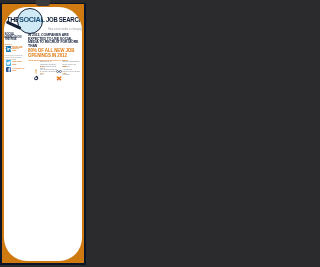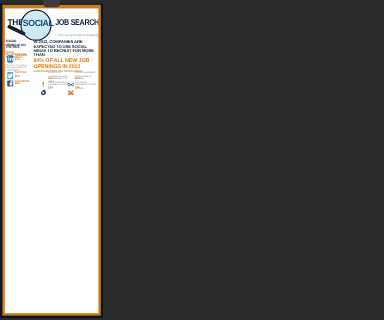--- a/index.html
+++ b/index.html
@@ -1,20 +1,20 @@
 <!DOCTYPE html>
 <html><head>
 <meta charset="utf-8">
 <style>
   html,body{margin:0;padding:0;}
   body{width:86px;height:267px;background:#2b2b2d;font-family:"Liberation Sans",sans-serif;overflow:hidden;}
   #shot{position:absolute;left:0;top:0;width:86px;height:267px;overflow:hidden;}
   .poster{position:absolute;left:0;top:3px;width:86px;height:262px;box-sizing:border-box;background:#0b1529;}
   .ofr{position:absolute;left:2px;top:1px;right:2px;bottom:2px;background:#cf7a10;}
-  .page{position:absolute;left:2px;top:3px;right:2px;bottom:2px;background:#ffffff;overflow:hidden;}
+  .page{position:absolute;left:2px;top:3px;right:2px;bottom:2px;background:#ffffff;overflow:hidden;border-radius:23px;}
   .tabnotch{position:absolute;left:36px;top:0;width:14px;height:6px;background:#3b3b3d;border-radius:0 0 3px 3px;}
 
   
   .hdr{position:absolute;left:0;top:0;right:0;height:30px;}
   .ttl{position:absolute;font-weight:bold;color:#111d33;}
   .t-the{left:2.2px;top:8.6px;font-size:7px;letter-spacing:-0.2px;}
   .t-js{left:41.5px;top:8.6px;font-size:7px;letter-spacing:-0.3px;white-space:nowrap;transform:scaleX(0.85);transform-origin:left top;}
   .lens{position:absolute;left:13px;top:1px;width:26px;height:26px;border-radius:50%;background:#cfe9f5;border:1.5px solid #121f35;box-sizing:border-box;}
   .t-soc{position:absolute;left:15.2px;top:8.3px;font-size:7.6px;font-weight:bold;color:#1b4f74;letter-spacing:-0.35px;z-index:3;white-space:nowrap;transform:scaleX(0.96);transform-origin:left top;}
   .handle{position:absolute;left:1px;top:20px;width:16px;height:2.6px;background:#121f35;transform:rotate(25deg);transform-origin:right center;border-radius:1.3px;}

